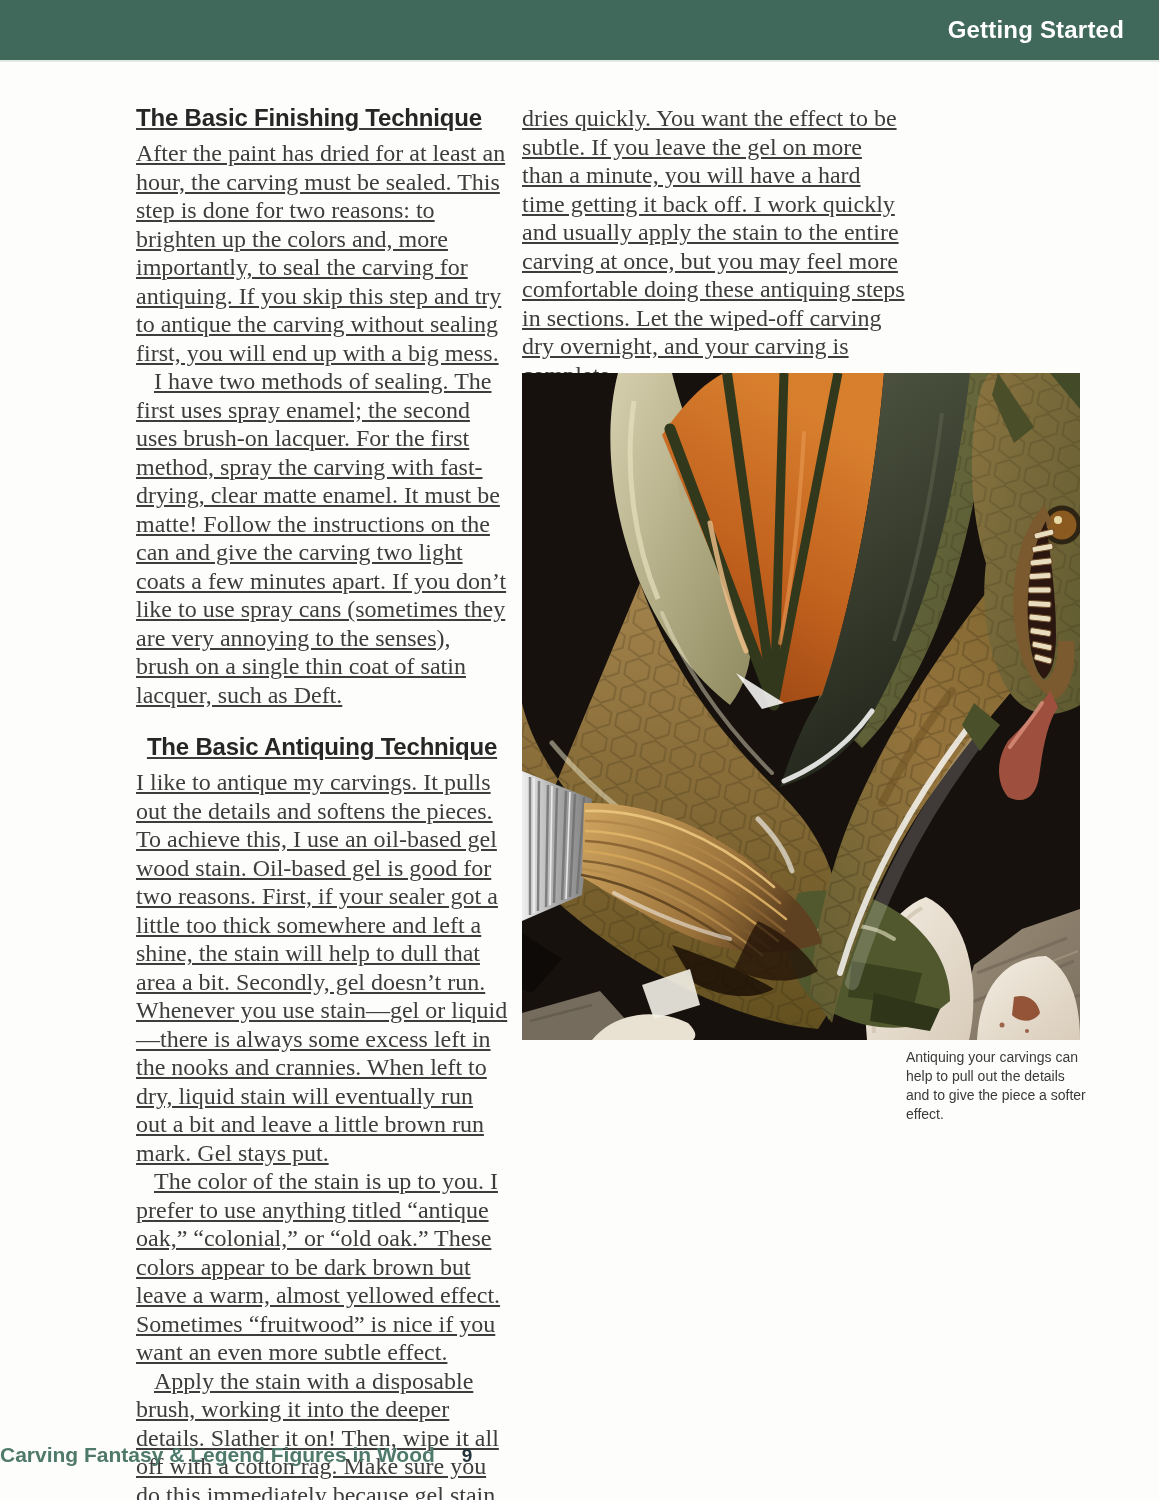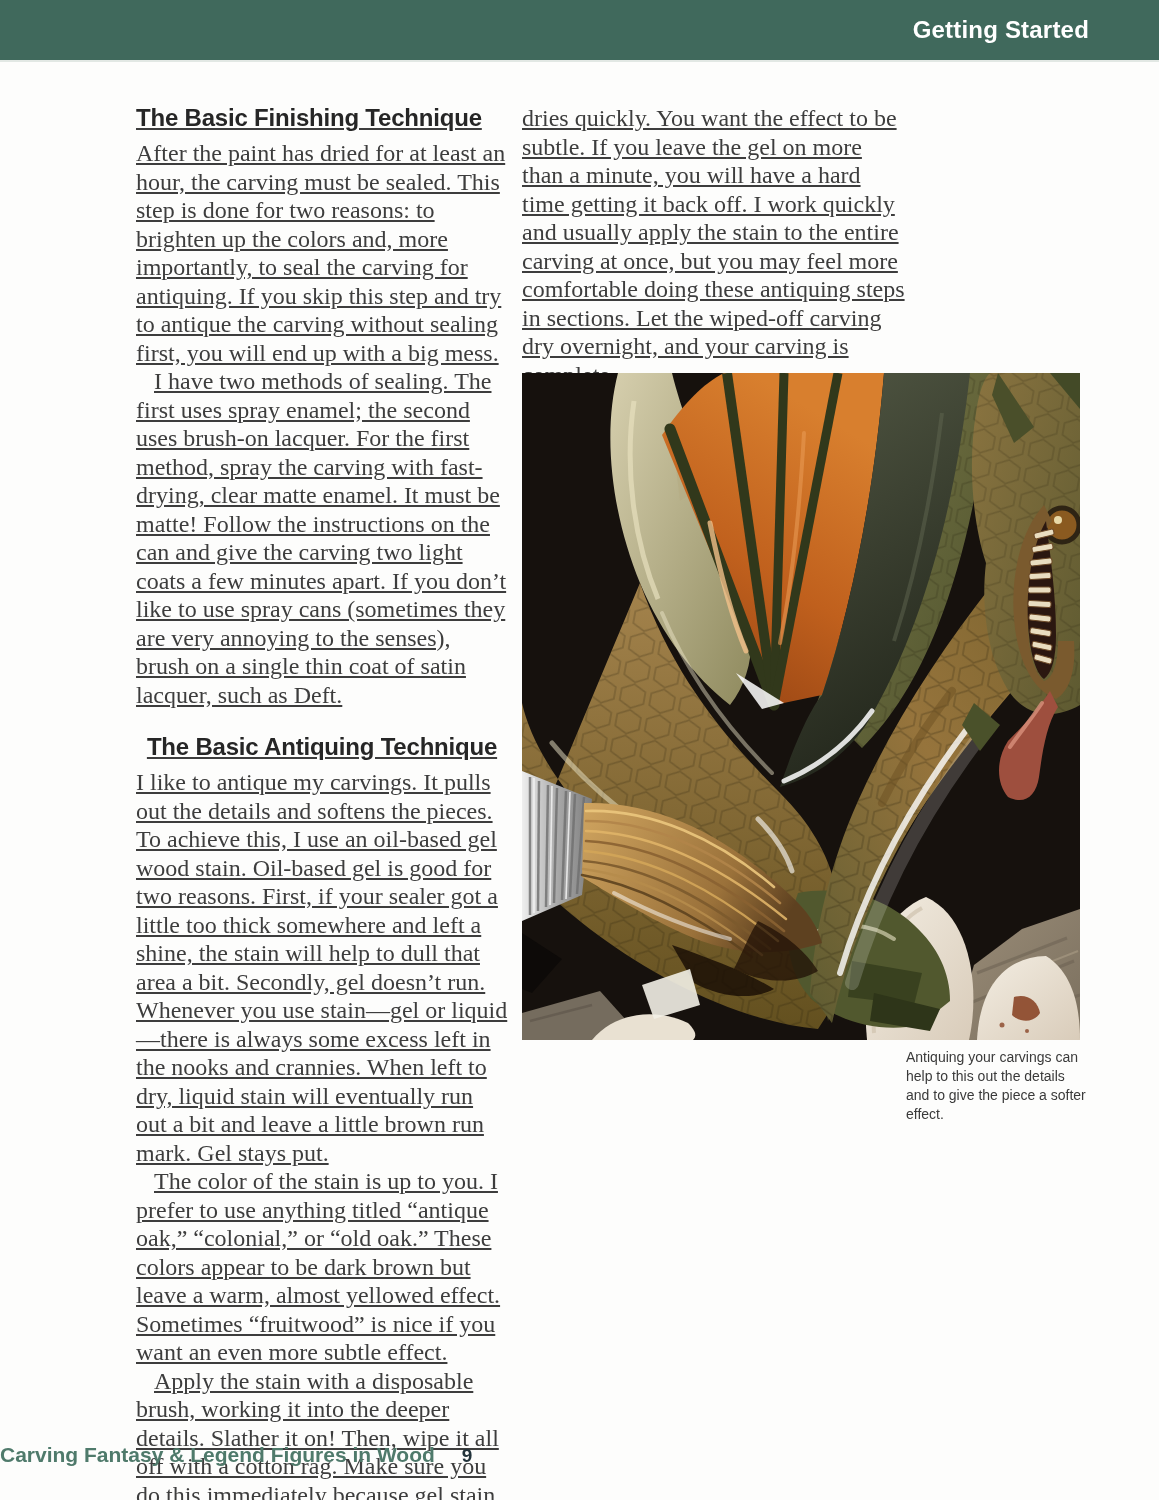--- a/index.html
+++ b/index.html
@@ -6,21 +6,21 @@
   html,body { background:#ffffff; }
   .page {
     position:relative; width:1159px; height:1500px;
     background:#fdfdfc; overflow:hidden;
     font-family:"Liberation Serif", serif;
   }
   .header-bar {
     position:absolute; top:0; left:0; width:1159px; height:62px;
     background:#40695c; border-bottom:2px solid #e2e8e4;
     display:flex; align-items:center; justify-content:flex-end;
-    padding-right:70px;
+    padding-right:35px;
   }
   .header-title {
     font-family:"Liberation Sans", sans-serif;
     font-weight:700; font-size:24px; color:#ffffff; letter-spacing:0.2px;
   }
   .col { position:absolute; top:104px; color:#3d3d3d;text-decoration:underline; }
   .col-left  { left:136px; width:372px; }
   .col-right { left:522px; width:384px; }
   .sec-heading {
     font-family:"Liberation Sans", sans-serif;
@@ -249,20 +249,20 @@
       </g>
       <path d="M236,548 C262,560 284,578 296,598 C272,612 240,610 212,596 C222,576 228,560 236,548 Z" fill="#201005" opacity="0.75"></path>
       <path d="M150,572 C190,586 226,600 252,616 C230,628 198,624 172,610 Z" fill="#170b04" opacity="0.8"></path>
       <path d="M120,612 L168,596 L178,632 L132,646 Z" fill="#f2efe6" opacity="0.9"></path>
 
       <path d="M92,520 C130,540 170,556 208,566" stroke="#ffffff" stroke-width="4" fill="none" opacity="0.5" stroke-linecap="round"></path>
       <path d="M236,446 C252,462 264,480 270,498" stroke="#ffffff" stroke-width="5" fill="none" opacity="0.6" stroke-linecap="round"></path>
     </svg>
   </div>
 
-  <div class="caption">Antiquing your carvings can help to this out the details and to give the piece a softer effect.</div>
+  <div class="caption">Antiquing your carvings can help to pull out the details and to give the piece a softer effect.</div>
 
   <div class="footer">
     <span class="footer-title">Carving Fantasy &amp; Legend Figures in Wood</span>
     <span class="footer-page">9</span>
   </div>
 
 </div>
 
 </body></html>

